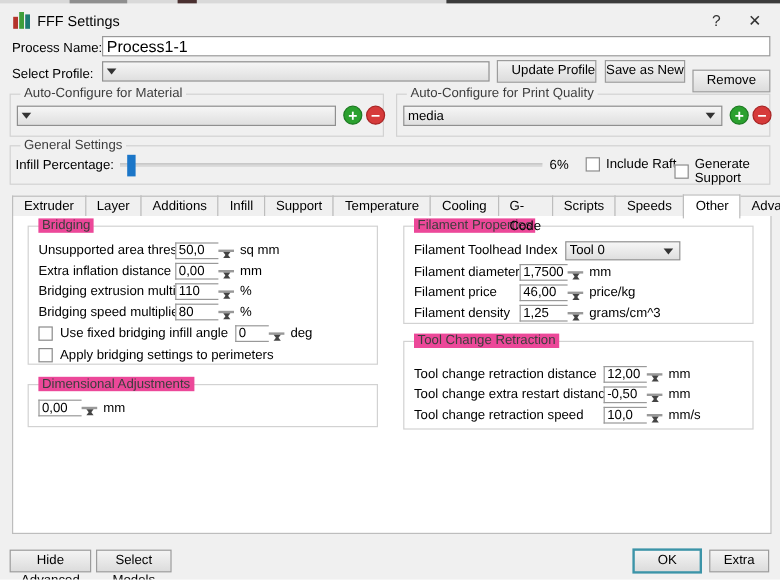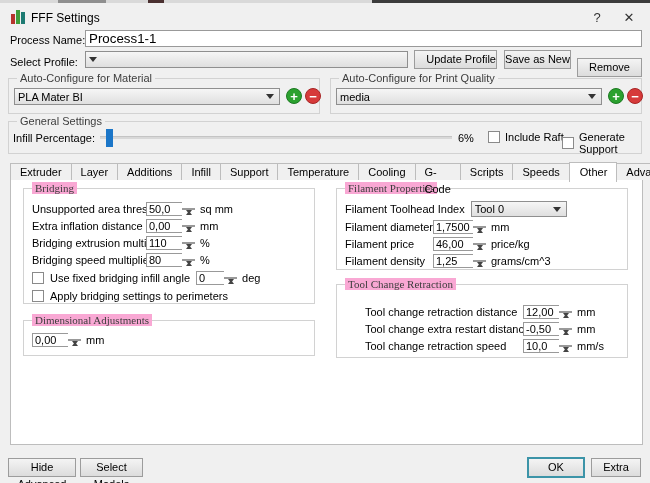--- a/index.html
+++ b/index.html
@@ -41,21 +41,21 @@
     height:19px; text-align:center; line-height:17px; color:#000;
   }
   .btn-default { border:2px solid #3c94a8; height:21px; line-height:17px; }
   .round-btn { width:16px; height:16px; border-radius:50%; color:#fff; font-weight:bold; text-align:center; line-height:15px; font-size:13px; }
   .plus  { background:#2ba12f; border:1px solid #1d7a22; }
   .minus { background:#d63a3a; border:1px solid #a82525; }
   .cb { width:12px; height:12px; background:#fff; border:1px solid #8a8a8a; flex:0 0 auto; }
 
   .group { position:absolute; border:1px solid #d2d2d2; }
   .group-title { position:absolute; top:-7px; left:8px; padding:0 3px; color:#3d3d3d; background:#f0f0f0; }
-  .group-white .group-title { background:#f9a8d4;font-family:Liberation Serif, serif; }
+  .group-white .group-title { background:#ec4899; }
 
   
   .hdr-label { position:absolute; left:10px; }
 
   
   #slider-track { position:absolute; left:100px; top:136px; width:352px; height:3px; background:#d8d8d8; border-top:1px solid #c4c4c4; }
   #slider-handle { position:absolute; left:6px; top:-8px; width:7px; height:18px; background:#1b76c8; }
 
   
   #tabbar { position:absolute; left:10px; top:162px; height:18px; display:flex; z-index:3; }
@@ -115,21 +115,20 @@
 <div class="combo abs" style="left:85px; top:51px; width:323px;">
   <span class="arrow"></span>
 </div>
 <div class="btn abs" style="left:414px; top:50px; width:83px;text-align:right;">Update Profile</div>
 <div class="btn abs" style="left:504px; top:50px; width:67px;">Save as New</div>
 <div class="btn abs" style="left:577px; top:58px; width:65px;">Remove</div>
 
 <div class="group" style="left:8px; top:78px; width:312px; height:36px;">
   <div class="group-title">Auto-Configure for Material</div>
   <div class="combo" style="position:absolute; left:5px; top:9px; width:266px;">
-    <span class="combo-label">PLA Mater BI</span>
     <span class="arrow"></span>
   </div>
   <div class="round-btn plus" style="position:absolute; left:277px; top:9px;">+</div>
   <div class="round-btn minus" style="position:absolute; left:296px; top:9px;">−</div>
 </div>
 
 <div class="group" style="left:330px; top:78px; width:312px; height:36px;">
   <div class="group-title">Auto-Configure for Print Quality</div>
   <div class="combo" style="position:absolute; left:5px; top:9px; width:266px;">
     <span class="combo-label">media</span>
@@ -289,21 +288,21 @@
           <input class="num wide" value="1,25" style="">
           <span class="spin">
             <span class="up"></span>
             <span class="dn"></span>
           </span>
         </span>
       <span class="unit">grams/cm^3</span>
     </div>
   </div>
 
-  <div class="group group-white" style="left:325px; top:104px; width:292px; height:74px;padding-left:20px;">
+  <div class="group group-white" style="left:325px; top:104px; width:292px; height:74px;">
     <div class="group-title">Tool Change Retraction</div>
     <div style="height:20px;"></div>
     <div class="frow">
       <span class="lbl lblw-tc">Tool change retraction distance</span>
       <span class="spinbox">
           <input class="num" value="12,00" style="">
           <span class="spin">
             <span class="up"></span>
             <span class="dn"></span>
           </span>

